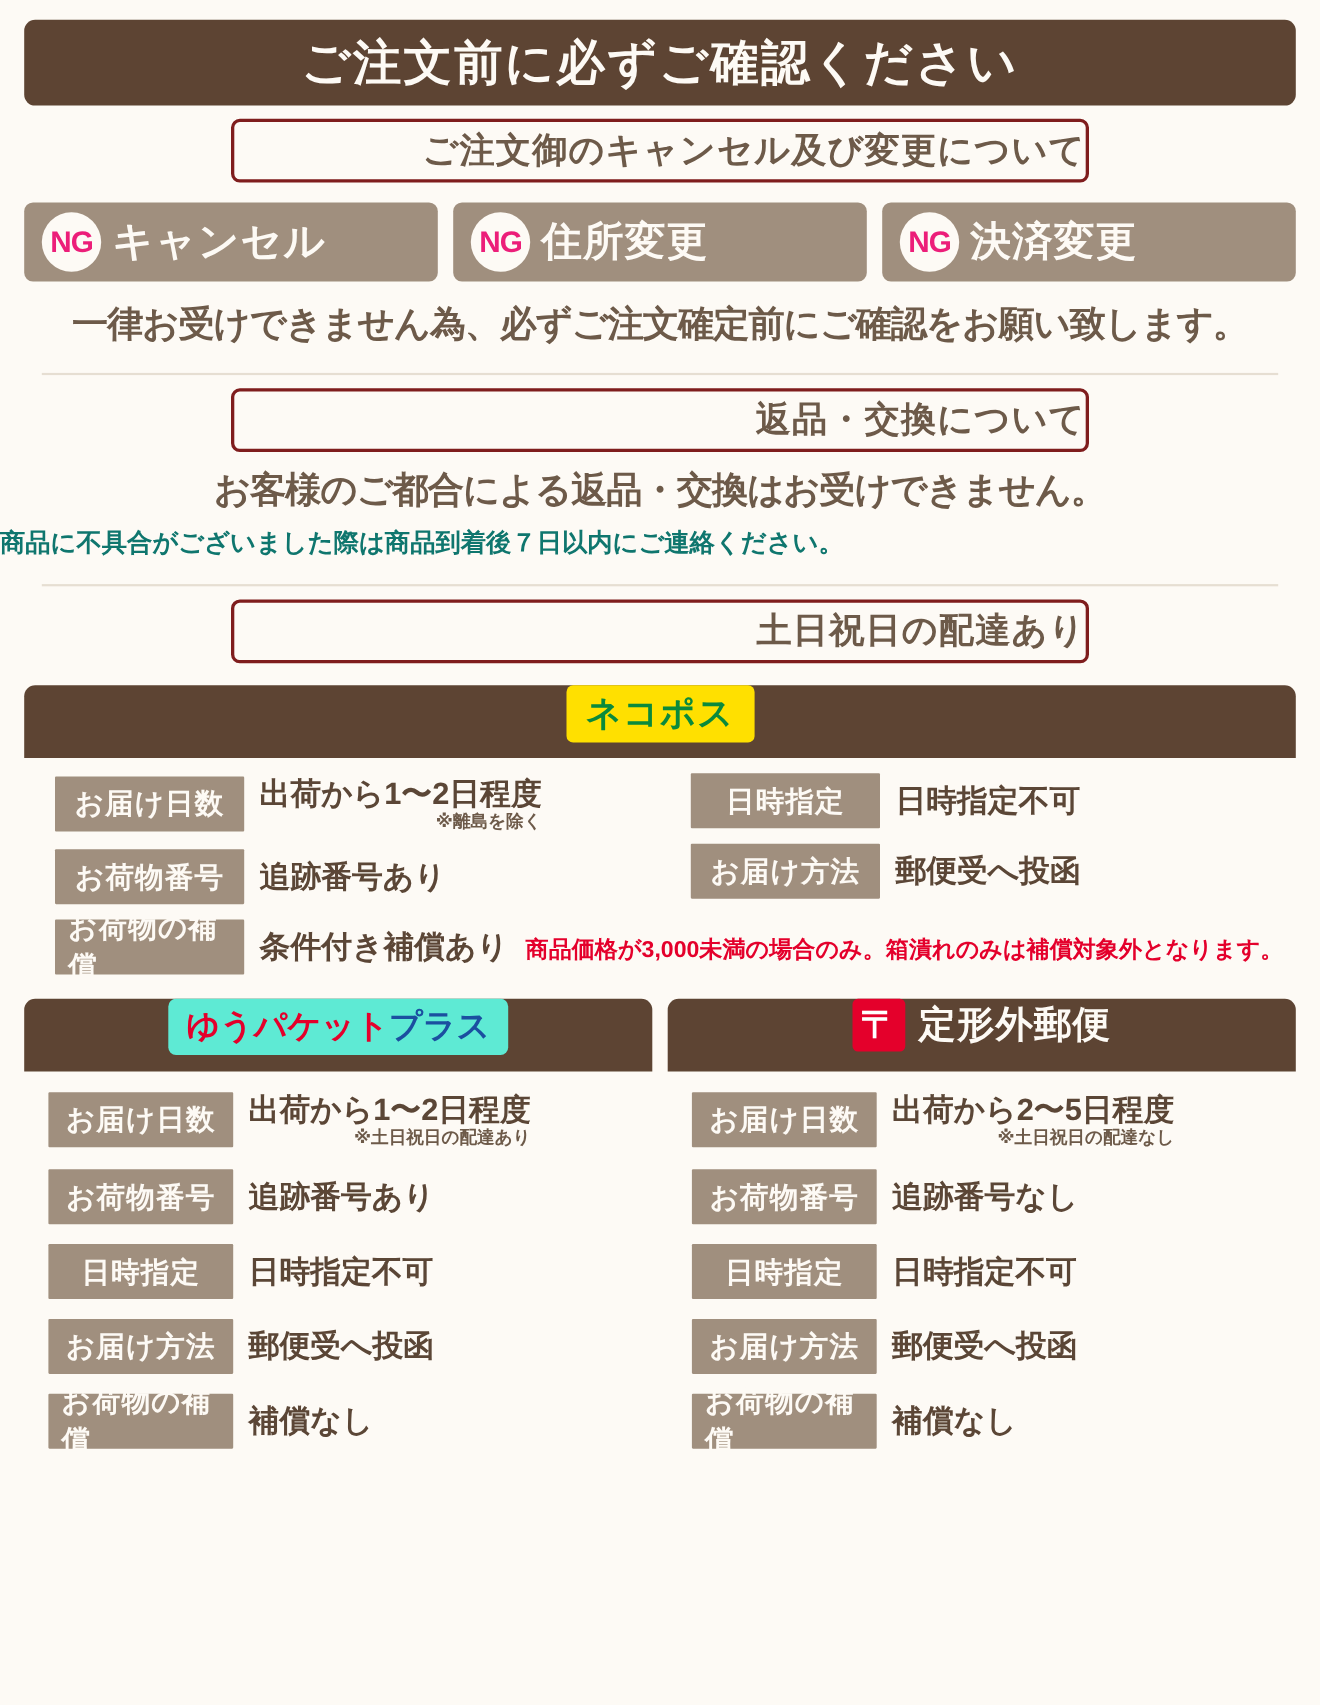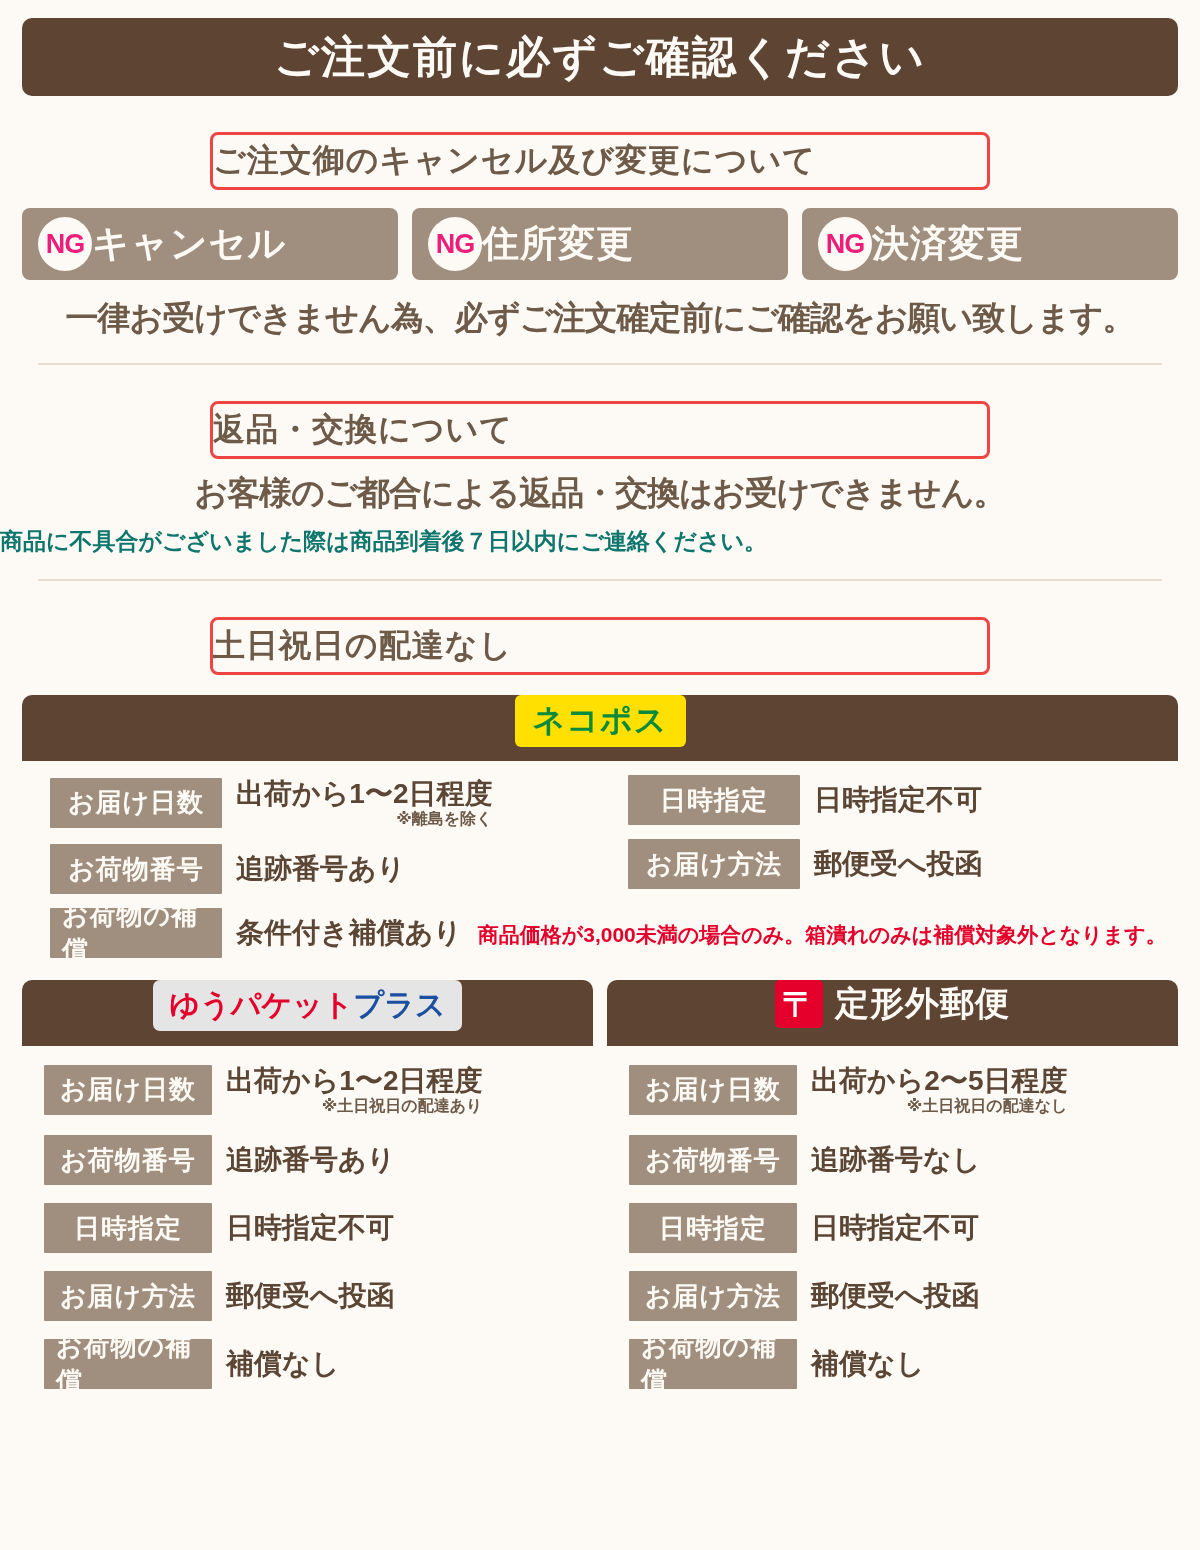--- a/index.html
+++ b/index.html
@@ -32,28 +32,28 @@
   }
   .main-header-text {
     color: #fdfaf5;
     font-size: 44px;
     font-weight: bold;
     letter-spacing: 2px;
   }
 
   
   .pill {
-    margin: 36px auto 0 auto;
+    margin: 12px auto 0 auto;
     width: 780px;
     height: 58px;
-    border: 3px solid #ef4444;
+    border: 3px solid #7f1d1d;
     border-radius: 8px;
     display: flex;
     align-items: center;
-    justify-content: flex-start;
+    justify-content: flex-end;
     background: #fdfaf5;
   }
   .pill-text {
     font-size: 32px;
     font-weight: bold;
     color: #6d5a49;
     letter-spacing: 1px;
   }
 
   
@@ -62,20 +62,21 @@
     display: flex;
     gap: 14px;
   }
   .ng-item {
     flex: 1;
     background: #a08f7e;
     border-radius: 8px;
     height: 72px;
     display: flex;
     align-items: center;
+    gap: 10px;
     padding-left: 16px;
   }
   .ng-badge {
     width: 54px;
     height: 54px;
     border-radius: 50%;
     background: #fdfaf5;
     color: #ec1e79;
     font-size: 27px;
     font-weight: bold;
@@ -142,21 +143,21 @@
     color: #0a8a3c;
     font-size: 32px;
     font-weight: bold;
     padding: 4px 18px;
     border-radius: 6px;
     letter-spacing: 1px;
   }
 
   
   .logo-yupacket {
-    background: #e5e5e5;
+    background: #5eead4;
     border-radius: 7px;
     padding: 5px 16px;
     font-size: 30px;
     font-weight: bold;
     letter-spacing: 0px;
     white-space: nowrap;
   }
   .logo-yupacket .red { color: #e4002b; }
   .logo-yupacket .blue { color: #1b4fa0; }
 
@@ -285,21 +286,21 @@
 
   <div class="pill">
     <div class="pill-text">返品・交換について</div>
   </div>
   <div class="return-main">お客様のご都合による返品・交換はお受けできません。</div>
   <div class="return-sub">商品に不具合がございました際は商品到着後７日以内にご連絡ください。</div>
 
   <div class="divider"></div>
 
   <div class="pill">
-    <div class="pill-text">土日祝日の配達なし</div>
+    <div class="pill-text">土日祝日の配達あり</div>
   </div>
 
   <div class="ship-block">
     <div class="ship-header">
       <div class="logo-neko">ネコポス</div>
     </div>
 
     <div class="neko-grid">
       <div class="neko-col">
         <div class="row">

